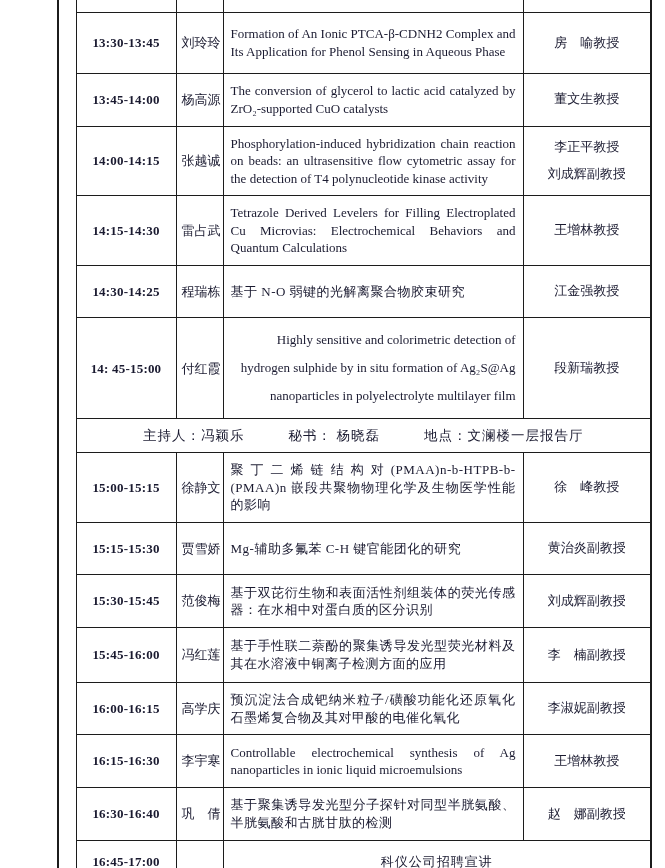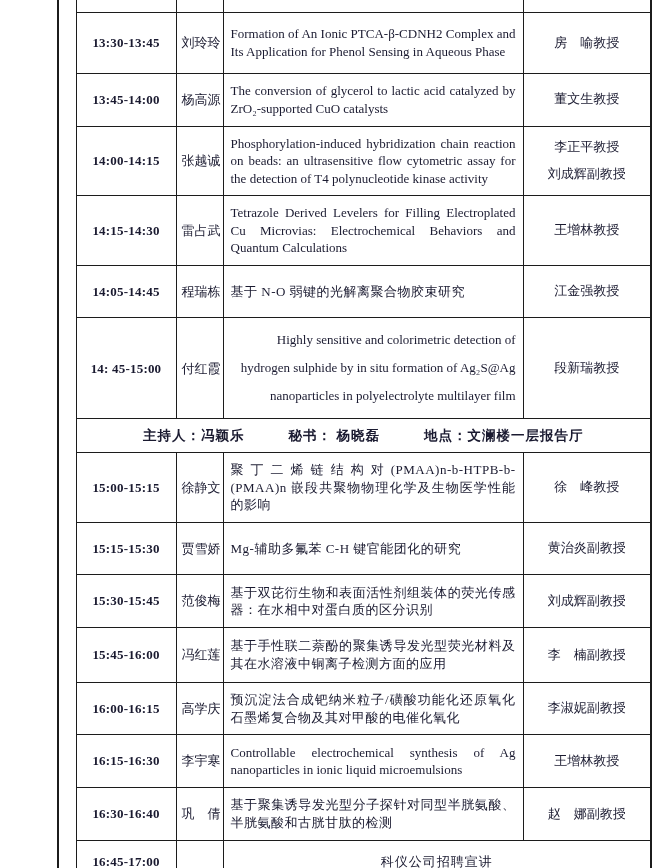--- a/index.html
+++ b/index.html
@@ -60,21 +60,21 @@
     line-height:2.05;
     padding:1px 10px;
   }
   tr.h-stub{height:12px;}
   tr.h-r1{height:61px;}
   tr.h-r2{height:52px;}
   tr.h-r3{height:65px;}
   tr.h-r4{height:67px;}
   tr.h-r5{height:40px;}
   tr.h-r6{height:81px;}
-  tr.h-host{height:34px;font-weight:bold;}
+  tr.h-host{height:34px;}
   tr.h-r7{height:53px;}
   tr.h-r8{height:47px;}
   tr.h-r9{height:51px;}
   tr.h-r10{height:55px;}
   tr.h-r11{height:52px;}
   tr.h-r12{height:52px;}
   tr.h-r13{height:53px;}
   tr.h-r14{height:43px;}
   tr.h-r15{height:35px;}
   td.host-cell{padding:2px 8px;}
@@ -131,21 +131,21 @@
     </tr>
 
     <tr class="h-r4">
       <td class="time">14:15-14:30</td>
       <td class="name">雷占武</td>
       <td class="title">Tetrazole Derived Levelers for Filling Electroplated Cu Microvias: Electrochemical Behaviors and Quantum Calculations</td>
       <td class="adv">王增林教授</td>
     </tr>
 
     <tr class="h-r5">
-      <td class="time">14:05-14:45</td>
+      <td class="time">14:30-14:25</td>
       <td class="name">程瑞栋</td>
       <td class="title zh">基于 N-O 弱键的光解离聚合物胶束研究</td>
       <td class="adv">江金强教授</td>
     </tr>
 
     <tr class="h-r6">
       <td class="time">14: 45-15:00</td>
       <td class="name">付红霞</td>
       <td class="title loose">Highly sensitive and colorimetric detection of hydrogen sulphide by in situ formation of Ag₂S@Ag nanoparticles in polyelectrolyte multilayer film</td>
       <td class="adv">段新瑞教授</td>

